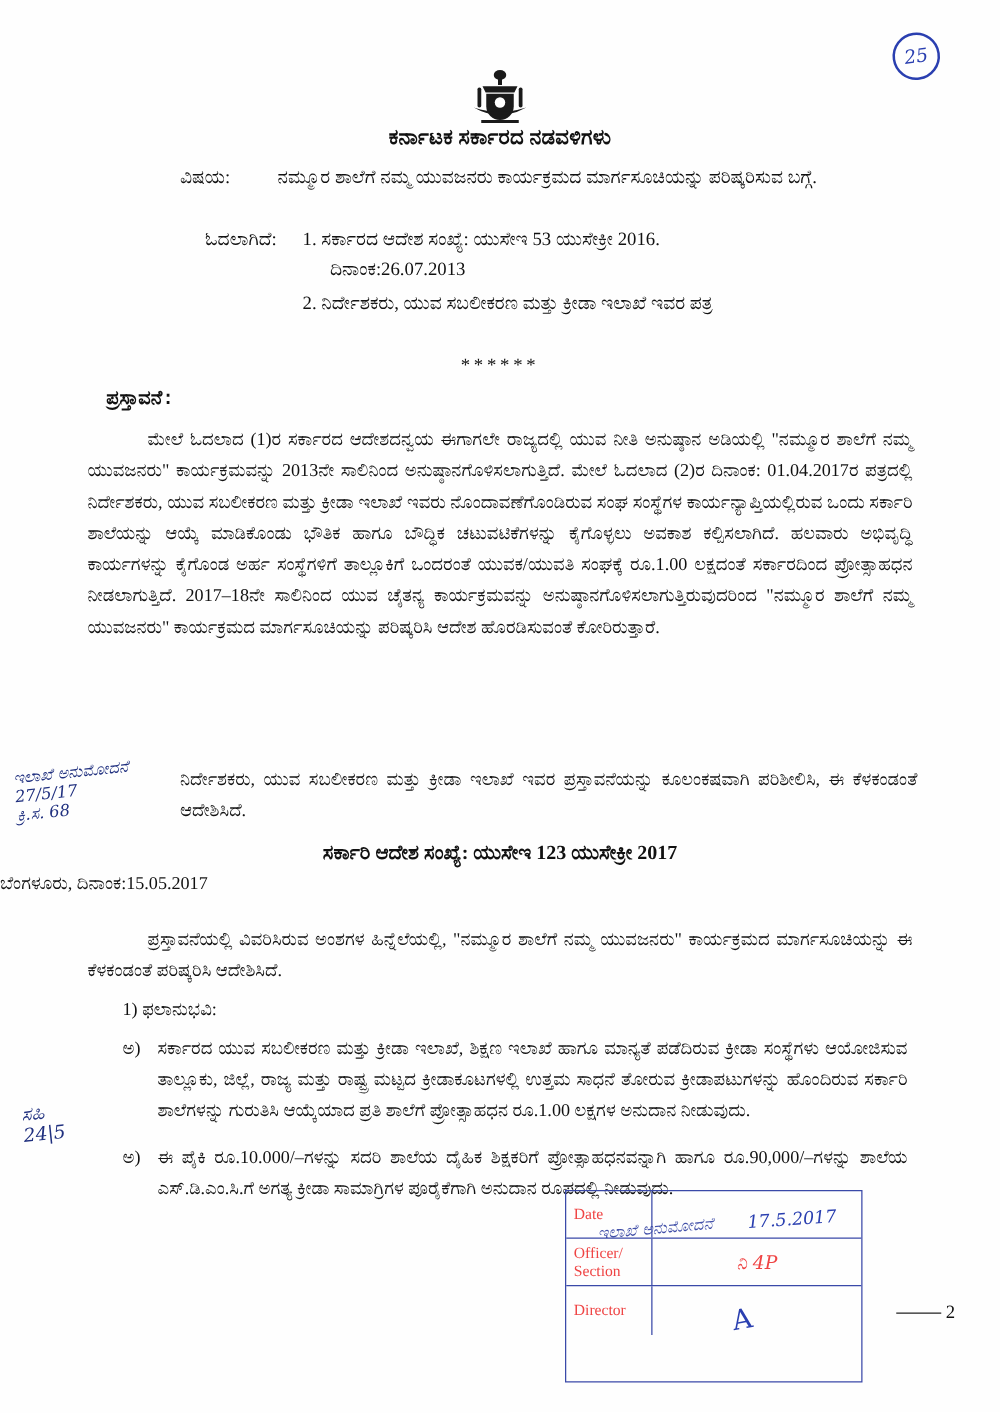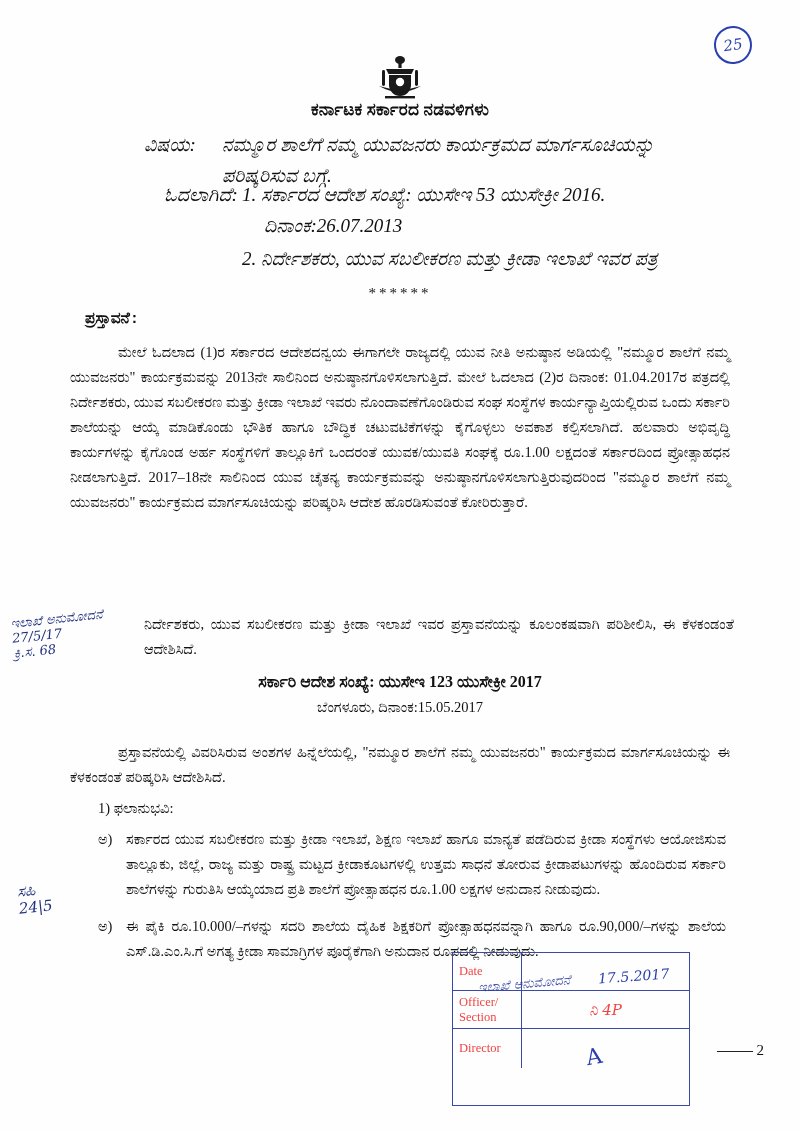--- a/index.html
+++ b/index.html
@@ -56,23 +56,22 @@
     text-align: center;
     font-family: "Liberation Serif", serif;
     font-weight: bold;
     font-size: 17px;
     letter-spacing: .2px;
   }
 
   .block {
     position: absolute;
     font-family: "Liberation Serif", serif;
-    font-size: 19px;
+    font-size: 15px;
     line-height: 1.62;
-    font-style: italic;
   }
 
   .subject {
     top: 130px;
     left: 144px;
     width: 600px;
   }
   .lbl {
     display: inline-block;
     width: 78px;
@@ -144,21 +143,20 @@
     left: 0; right: 0;
     text-align: center;
     font-family: "Liberation Serif", serif;
     font-weight: bold;
     font-size: 16px;
   }
   .order-place {
     position: absolute;
     top: 699px;
     left: 0; right: 0;
-    text-align: center;
     font-family: "Liberation Serif", serif;
     font-size: 14.5px;
   }
 
   .para-3 {
     top: 740px;
     left: 70px;
     width: 660px;
     text-indent: 48px;
   }

